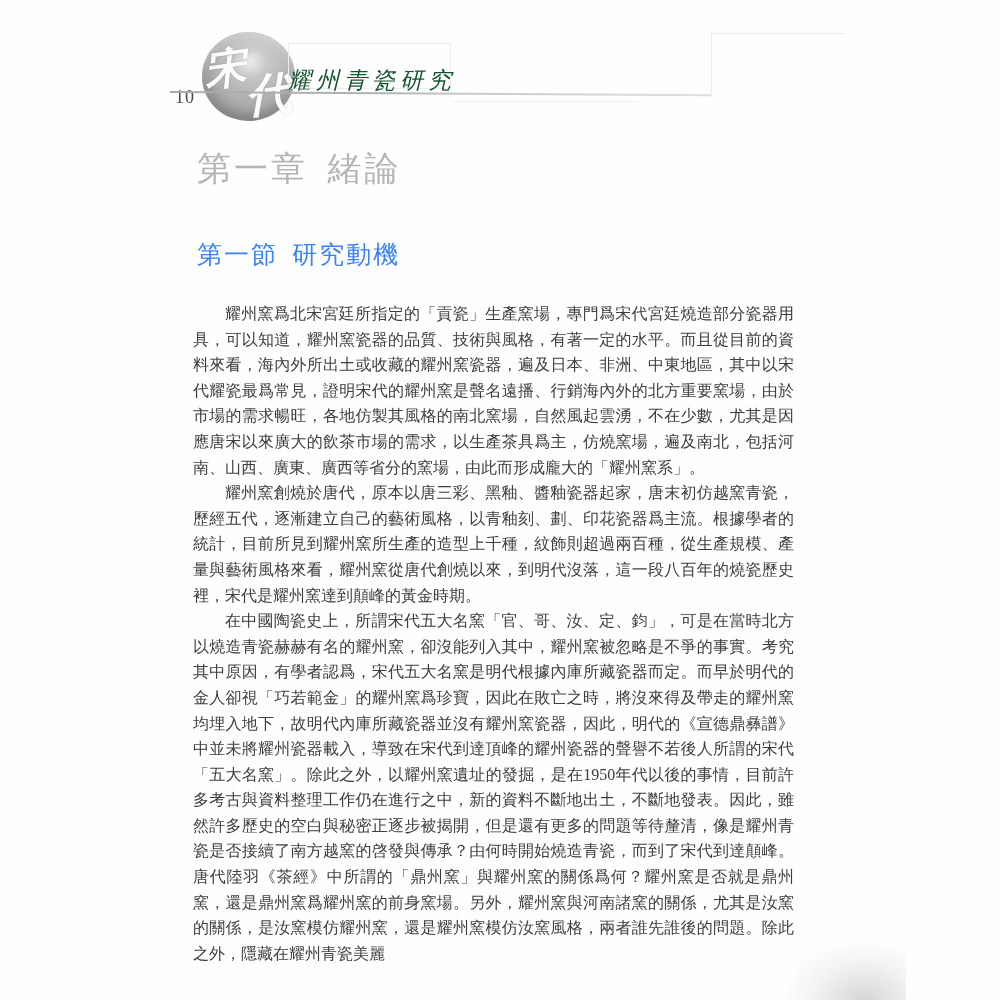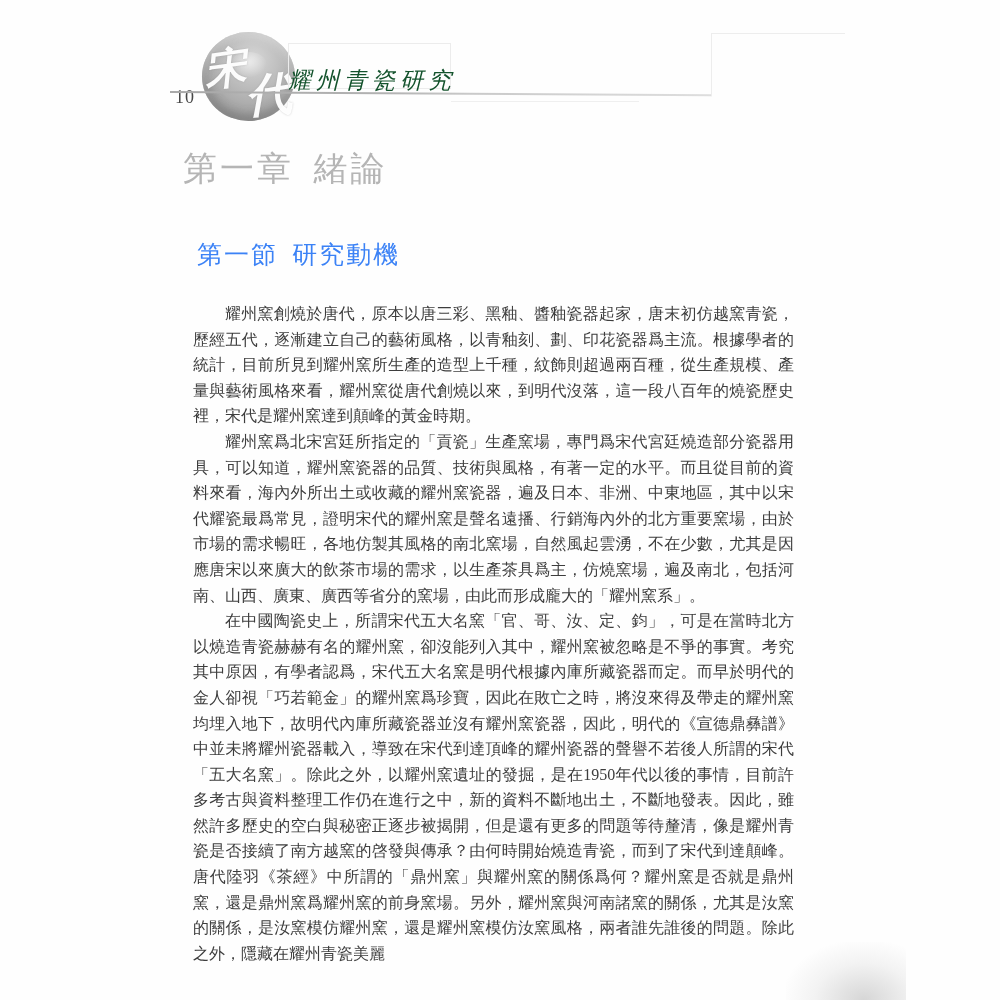--- a/index.html
+++ b/index.html
@@ -58,21 +58,21 @@
   }
   .title-box-tail {
     position: absolute; left: 451px; top: 101px;
     width: 188px; height: 1px; background: #efefef;
   }
   .page-edge-v { position: absolute; left: 711px; top: 33px; width: 1px; height: 63px; background: #ededed; }
   .page-edge-h { position: absolute; left: 711px; top: 33px; width: 134px; height: 1px; background: #ededed; }
 
   
   .chapter {
-    position: absolute; left: 183px; top: 146px;
+    position: absolute; left: 197px; top: 146px;
     font-size: 34px; font-weight: normal;
     color: #b5b5b5; letter-spacing: 3px; word-spacing: 8px;
     white-space: nowrap;
   }
   .section {
     position: absolute; left: 197px; top: 238px;
     font-size: 25px; font-weight: normal;
     color: #3b82f6; letter-spacing: 2px; word-spacing: 6px;
     white-space: nowrap;
   }
@@ -111,20 +111,20 @@
 
   <div class="header-rule"></div>
   <div class="title-box-tail"></div>
   <div class="page-edge-v"></div>
   <div class="page-edge-h"></div>
 
   <h1 class="chapter">第一章 緒論</h1>
   <h2 class="section">第一節 研究動機</h2>
 
   <main class="body-text">
+    <p>耀州窯爲北宋宮廷所指定的「貢瓷」生產窯場，專門爲宋代宮廷燒造部分瓷器用具，可以知道，耀州窯瓷器的品質、技術與風格，有著一定的水平。而且從目前的資料來看，海內外所出土或收藏的耀州窯瓷器，遍及日本、非洲、中東地區，其中以宋代耀瓷最爲常見，證明宋代的耀州窯是聲名遠播、行銷海內外的北方重要窯場，由於市場的需求暢旺，各地仿製其風格的南北窯場，自然風起雲湧，不在少數，尤其是因應唐宋以來廣大的飲茶市場的需求，以生產茶具爲主，仿燒窯場，遍及南北，包括河南、山西、廣東、廣西等省分的窯場，由此而形成龐大的「耀州窯系」。</p>
     <p>耀州窯創燒於唐代，原本以唐三彩、黑釉、醬釉瓷器起家，唐末初仿越窯青瓷，歷經五代，逐漸建立自己的藝術風格，以青釉刻、劃、印花瓷器爲主流。根據學者的統計，目前所見到耀州窯所生產的造型上千種，紋飾則超過兩百種，從生產規模、產量與藝術風格來看，耀州窯從唐代創燒以來，到明代沒落，這一段八百年的燒瓷歷史裡，宋代是耀州窯達到顛峰的黃金時期。</p>
-    <p>耀州窯爲北宋宮廷所指定的「貢瓷」生產窯場，專門爲宋代宮廷燒造部分瓷器用具，可以知道，耀州窯瓷器的品質、技術與風格，有著一定的水平。而且從目前的資料來看，海內外所出土或收藏的耀州窯瓷器，遍及日本、非洲、中東地區，其中以宋代耀瓷最爲常見，證明宋代的耀州窯是聲名遠播、行銷海內外的北方重要窯場，由於市場的需求暢旺，各地仿製其風格的南北窯場，自然風起雲湧，不在少數，尤其是因應唐宋以來廣大的飲茶市場的需求，以生產茶具爲主，仿燒窯場，遍及南北，包括河南、山西、廣東、廣西等省分的窯場，由此而形成龐大的「耀州窯系」。</p>
     <p>在中國陶瓷史上，所謂宋代五大名窯「官、哥、汝、定、鈞」，可是在當時北方以燒造青瓷赫赫有名的耀州窯，卻沒能列入其中，耀州窯被忽略是不爭的事實。考究其中原因，有學者認爲，宋代五大名窯是明代根據內庫所藏瓷器而定。而早於明代的金人卻視「巧若範金」的耀州窯爲珍寶，因此在敗亡之時，將沒來得及帶走的耀州窯均埋入地下，故明代內庫所藏瓷器並沒有耀州窯瓷器，因此，明代的《宣德鼎彝譜》中並未將耀州瓷器載入，導致在宋代到達頂峰的耀州瓷器的聲譽不若後人所謂的宋代「五大名窯」。除此之外，以耀州窯遺址的發掘，是在1950年代以後的事情，目前許多考古與資料整理工作仍在進行之中，新的資料不斷地出土，不斷地發表。因此，雖然許多歷史的空白與秘密正逐步被揭開，但是還有更多的問題等待釐清，像是耀州青瓷是否接續了南方越窯的啓發與傳承？由何時開始燒造青瓷，而到了宋代到達顛峰。唐代陸羽《茶經》中所謂的「鼎州窯」與耀州窯的關係爲何？耀州窯是否就是鼎州窯，還是鼎州窯爲耀州窯的前身窯場。另外，耀州窯與河南諸窯的關係，尤其是汝窯的關係，是汝窯模仿耀州窯，還是耀州窯模仿汝窯風格，兩者誰先誰後的問題。除此之外，隱藏在耀州青瓷美麗</p>
   </main>
 
   <div class="corner-shadow"></div>
 
 </div>
 
 </body></html>

